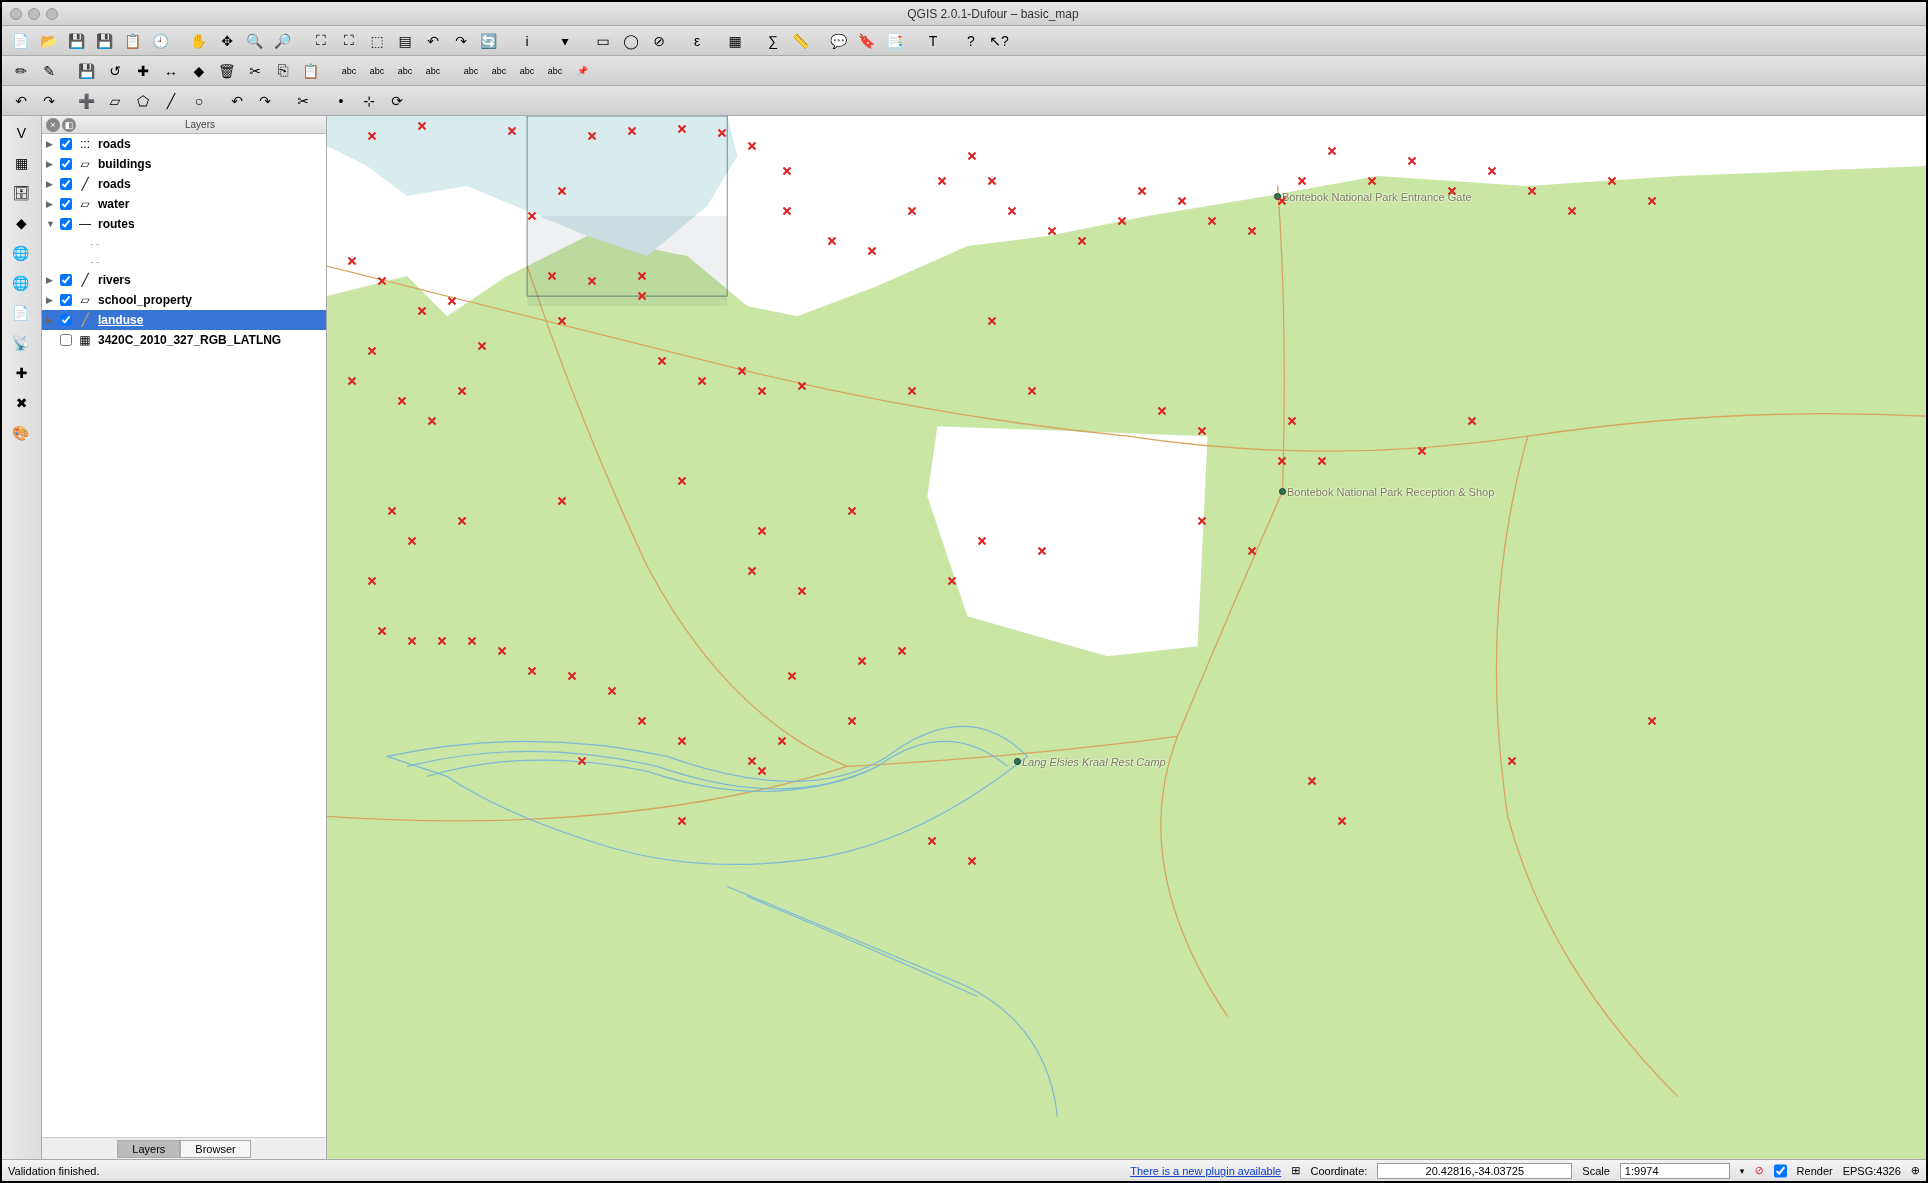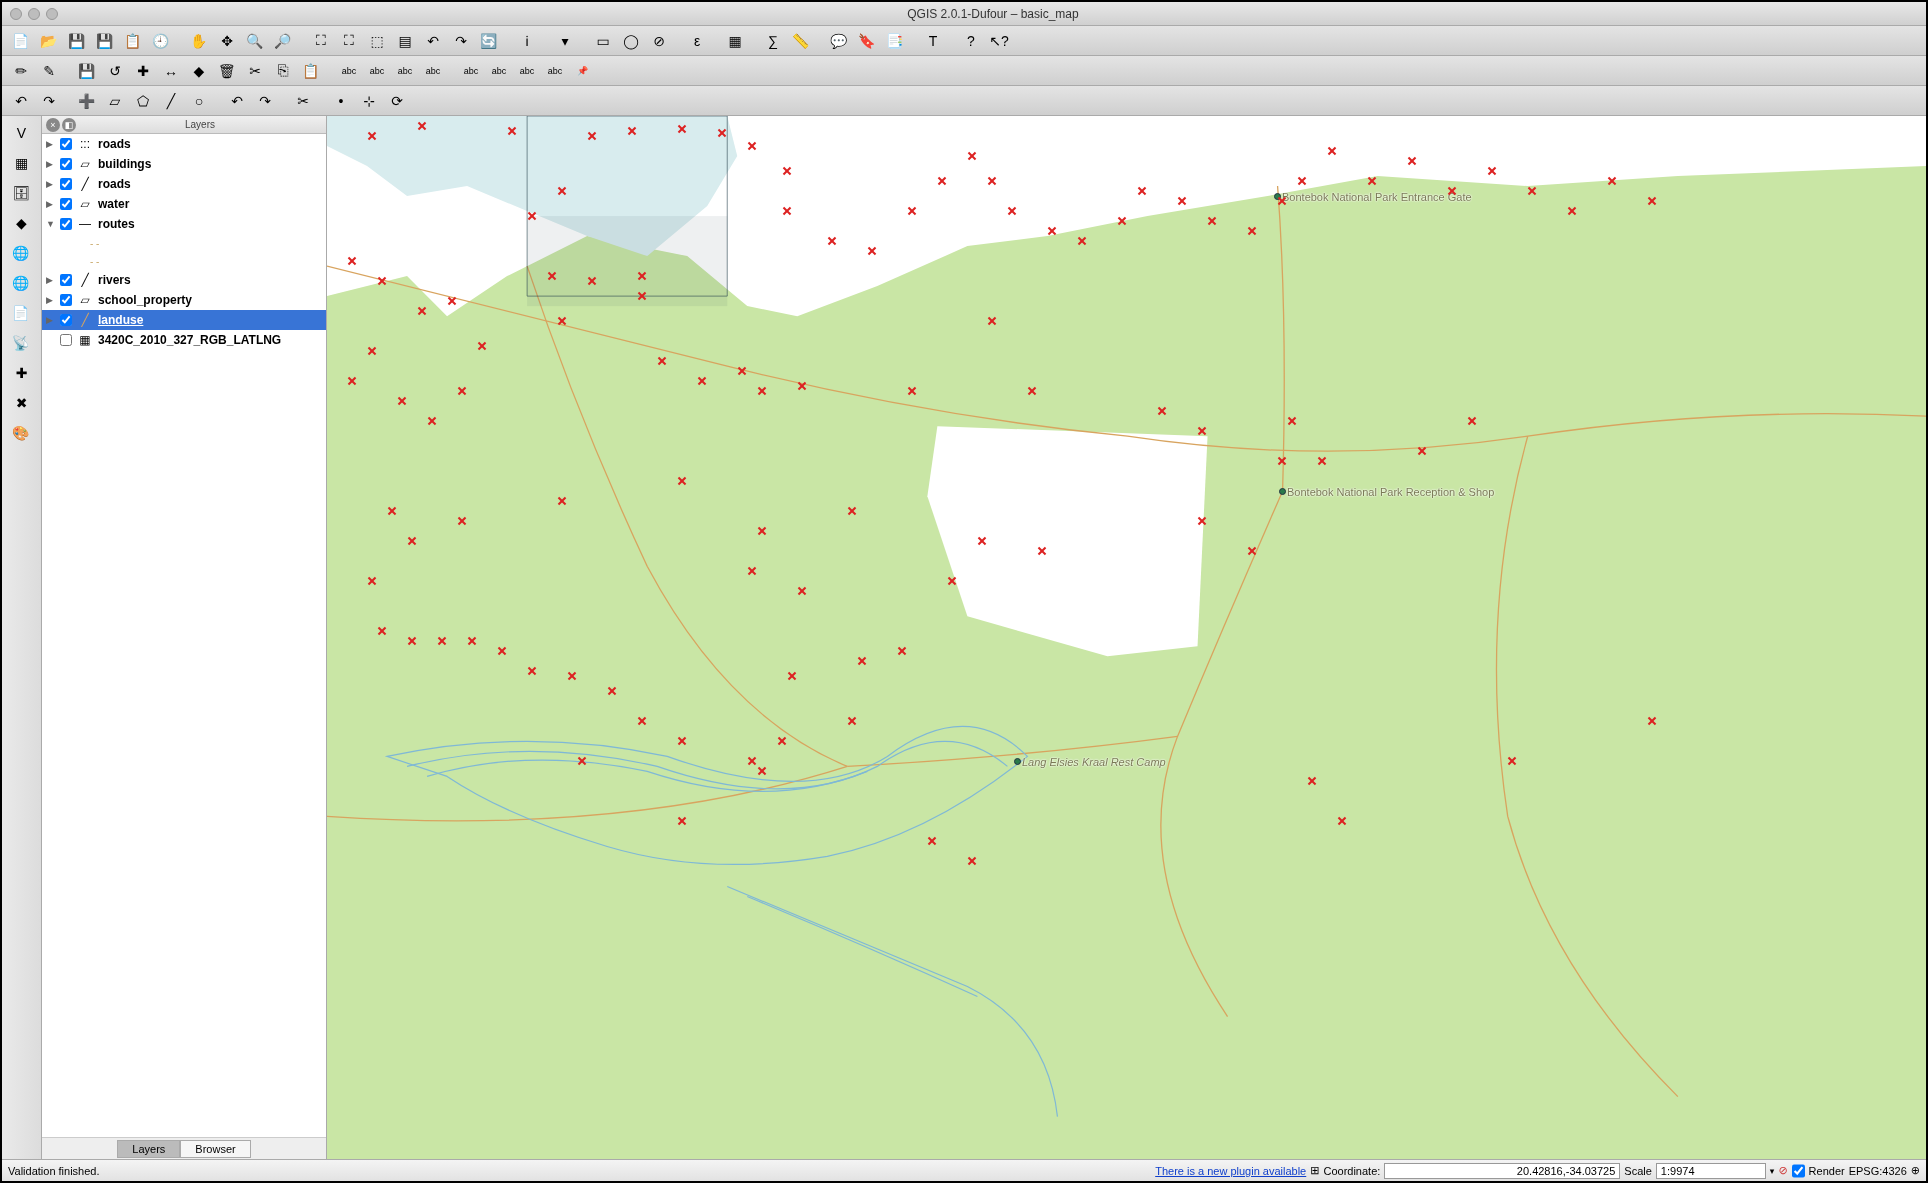--- a/index.html
+++ b/index.html
@@ -40,26 +40,26 @@
 .tab { padding: 2px 14px; border: 1px solid #aaa; background: #f6f6f6; cursor: pointer; }
 .tab.active { background: #bbb; }
 
 
 .map { flex: 1; position: relative; background: #fff; overflow: hidden; }
 .map svg { position: absolute; inset: 0; }
 .map .maplabel { position: absolute; font-size: 11px; color: #7a7a55; text-shadow: 0 0 2px #fff, 0 0 2px #fff; white-space: nowrap; }
 .map .green-dot { position: absolute; width: 7px; height: 7px; border-radius: 50%; background: #2a7a4a; border: 1px solid #234; }
 
 
-.statusbar { height: 22px; background: linear-gradient(#f4f4f4,#e2e2e2); border-top: 1px solid #aaa; display: flex; align-items: center; font-size: 11px; padding: 0 6px; gap: 4px; }
+.statusbar { height: 22px; background: linear-gradient(#f4f4f4,#e2e2e2); border-top: 1px solid #aaa; display: flex; align-items: center; font-size: 11px; padding: 0 6px; gap: 10px; }
 .statusbar .msg { flex: 0 0 auto; }
 .statusbar .spacer { flex: 1; }
 .statusbar a { color: #1040cc; text-decoration: underline; cursor: pointer; }
 .statusbar input { font-size: 11px; height: 16px; border: 1px solid #999; padding: 0 4px; background: #fff; }
-.statusbar .coord { width: 236px; text-align: right; }
+.statusbar .coord { width: 195px; text-align: center; }
 .statusbar .scale { width: 110px; }
 
 .x-mark { position: absolute; width: 10px; height: 10px; }
 .x-mark::before, .x-mark::after { content: ""; position: absolute; left: 4px; top: 0; width: 2px; height: 10px; background: #d22; }
 .x-mark::before { transform: rotate(45deg); }
 .x-mark::after { transform: rotate(-45deg); }
 </style>
 </head>
 <body>
 

